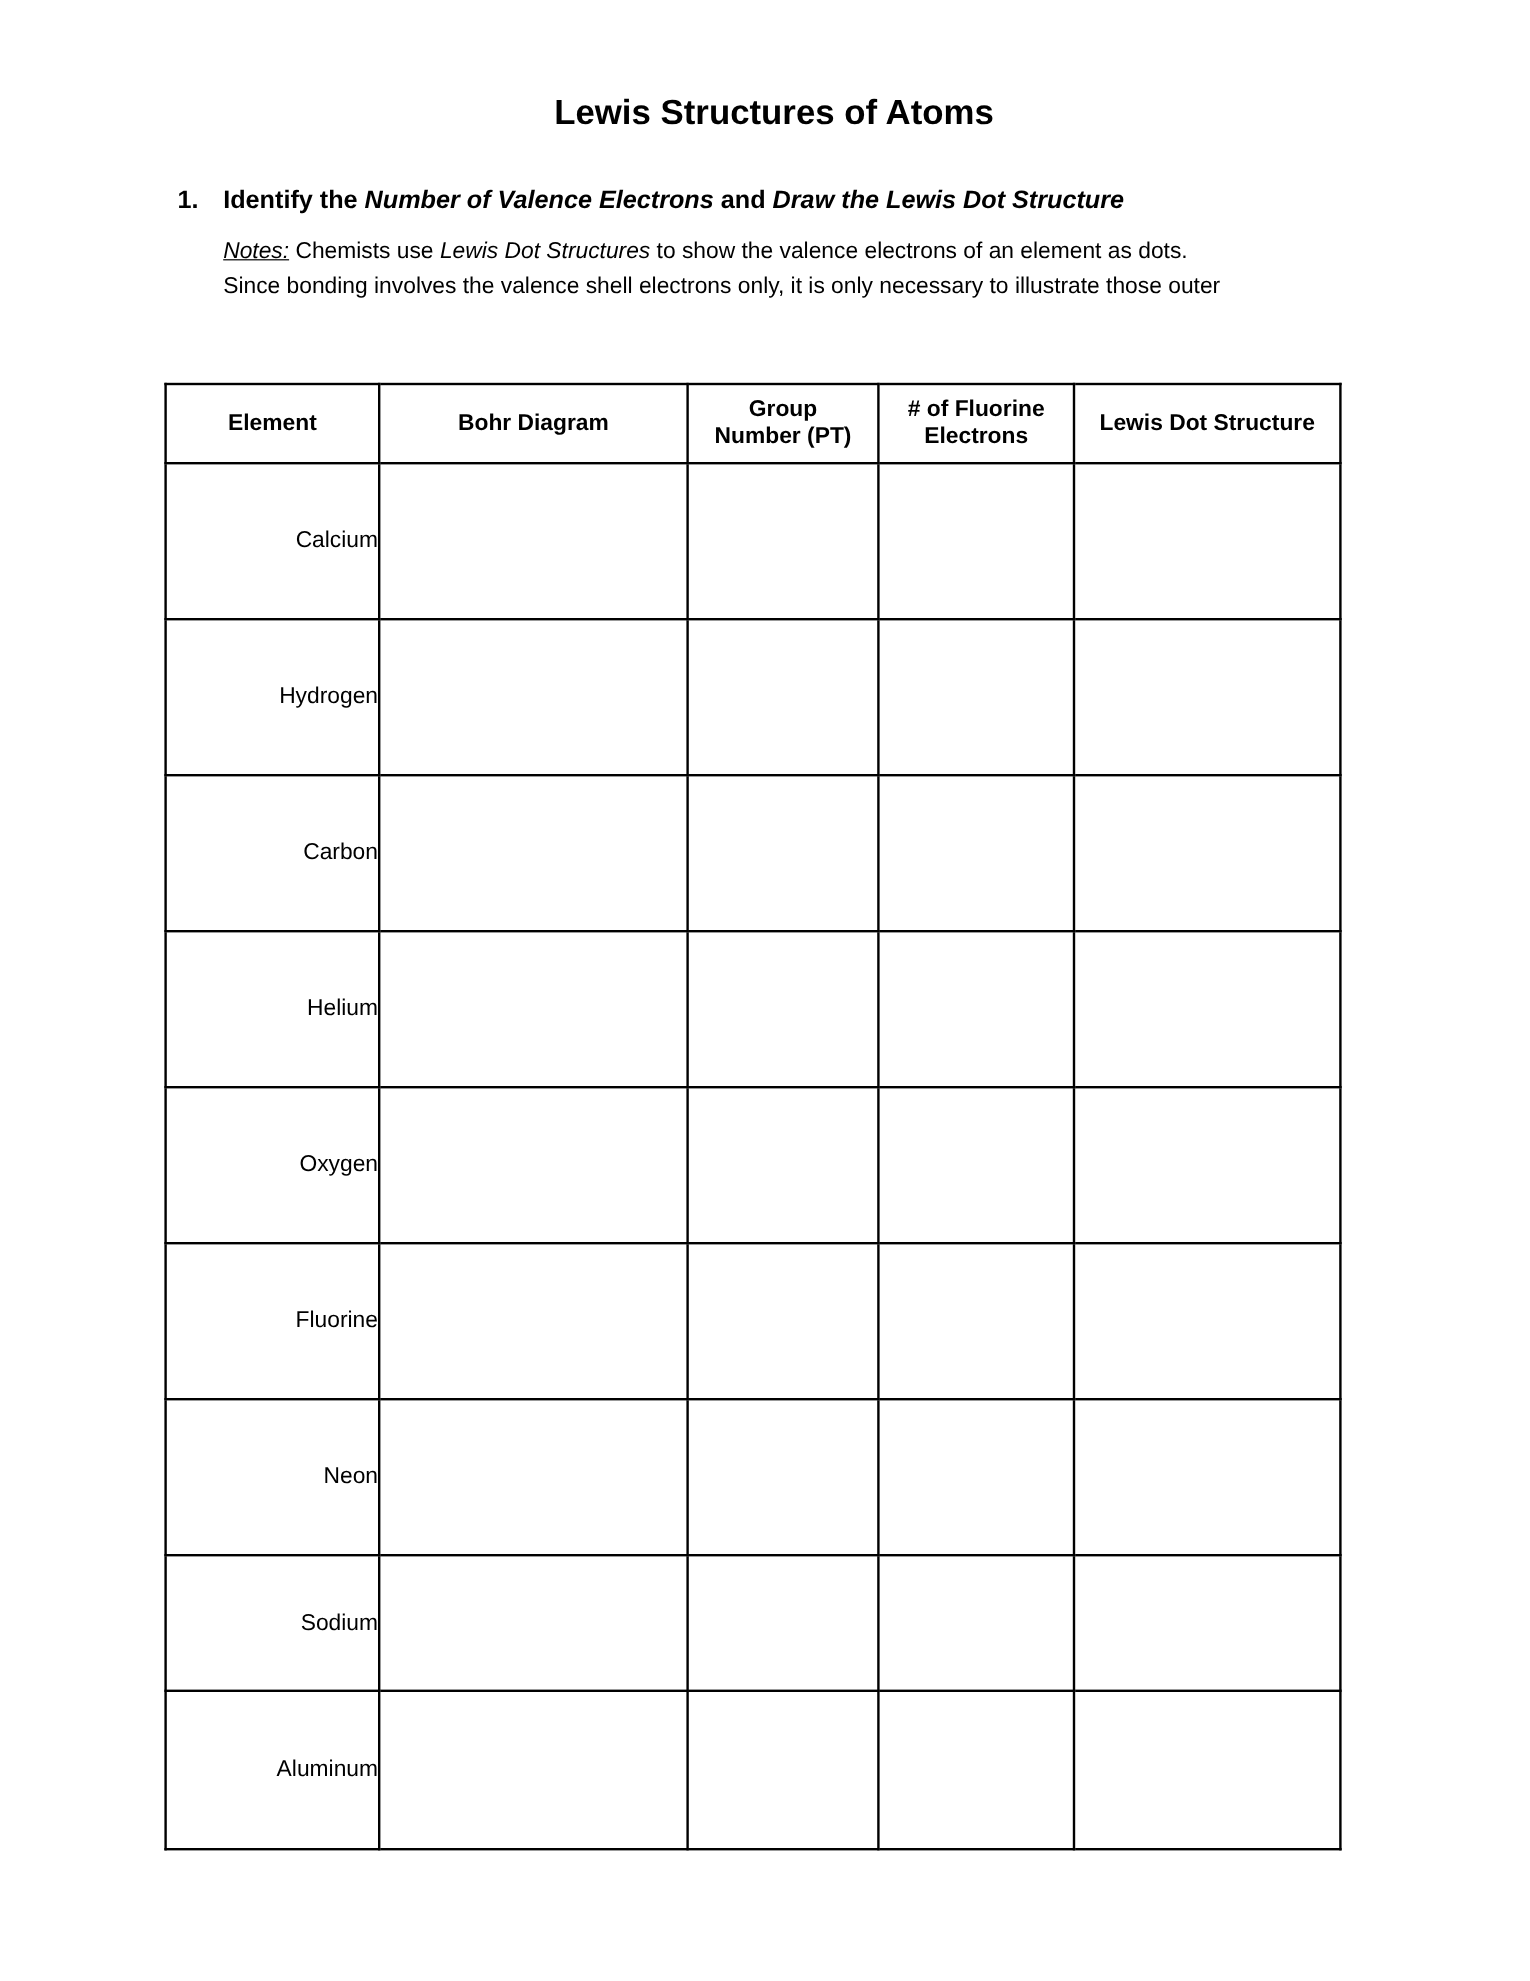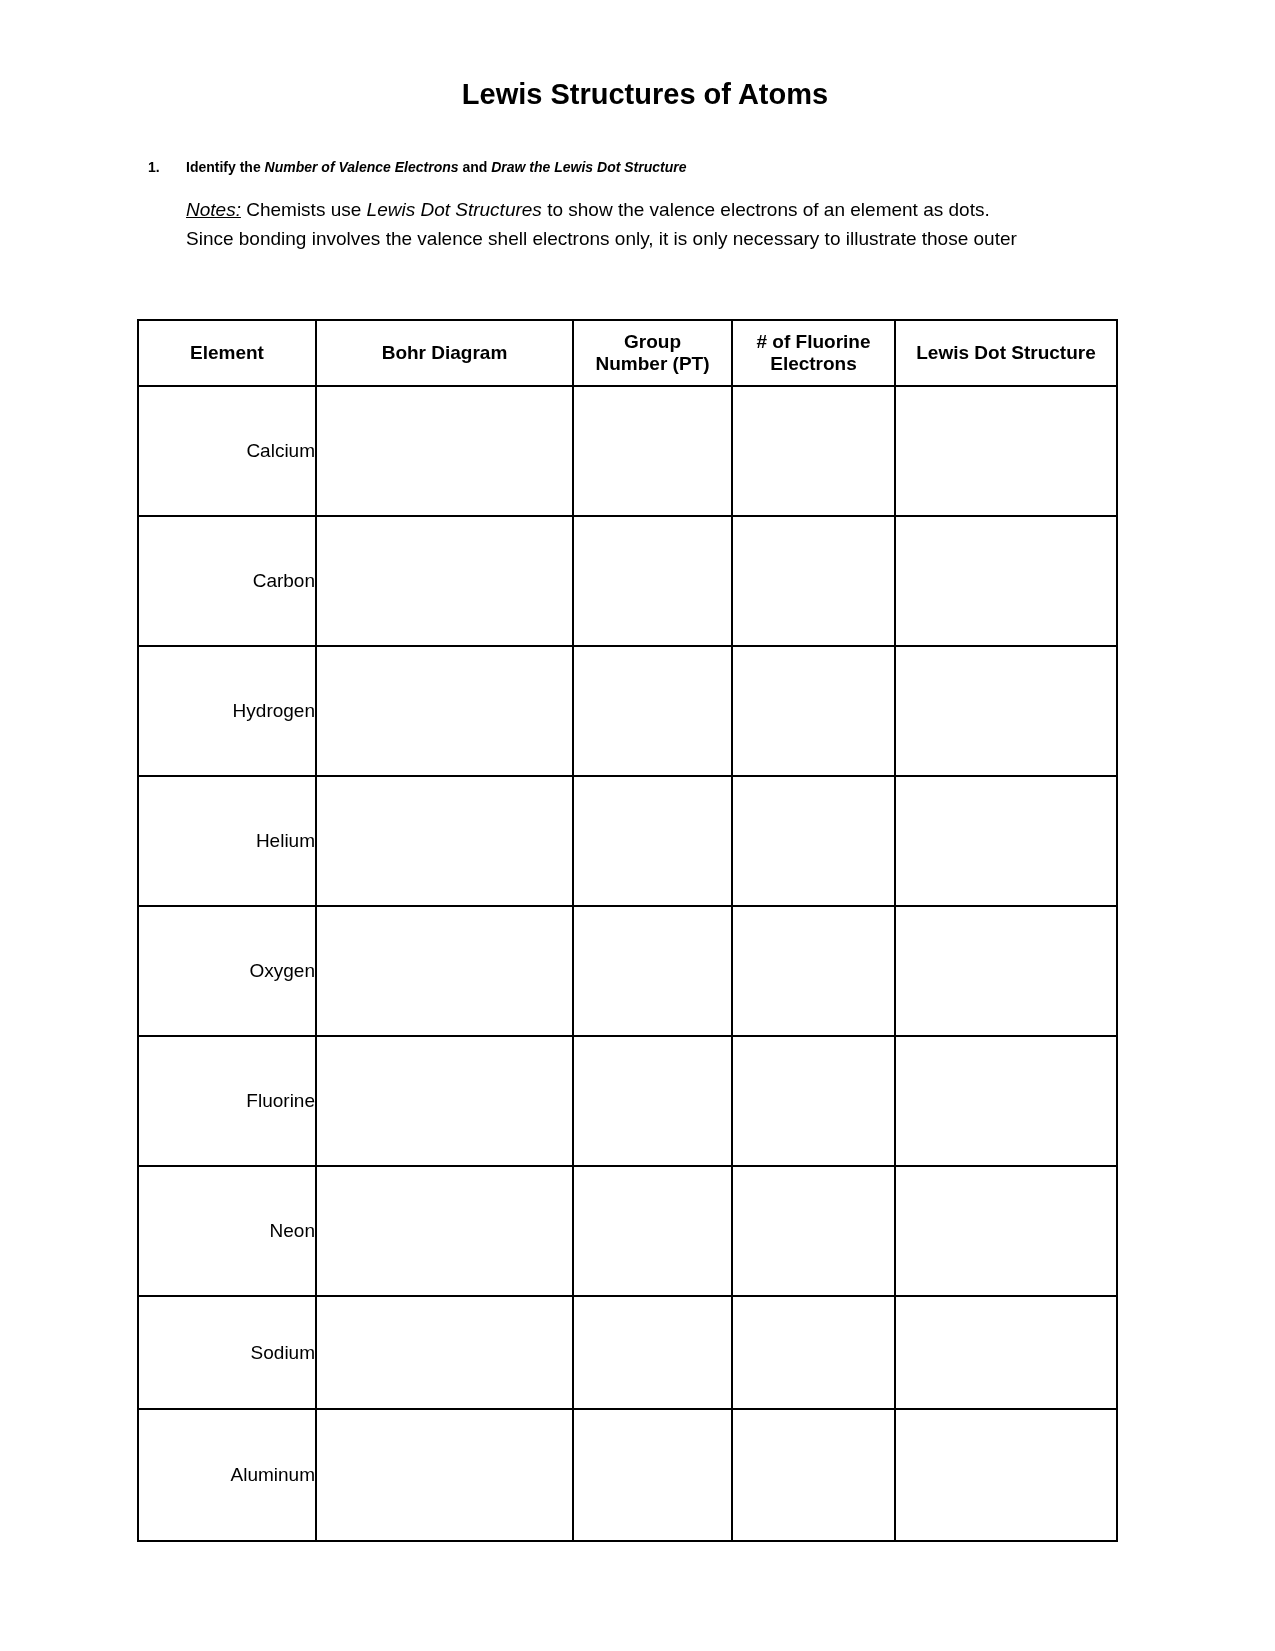--- a/index.html
+++ b/index.html
@@ -24,21 +24,21 @@
     text-align: center;
     font-size: 29px;
     font-weight: bold;
     line-height: 36px;
   }
   .instruction {
     position: absolute;
     top: 154px;
     left: 148px;
     width: 990px;
-    font-size: 14px;
+    font-size: 21px;
     font-weight: bold;
     line-height: 26px;
     white-space: nowrap;
   }
   .instruction .num {
     display: inline-block;
     width: 38px;
   }
   .italic { font-style: italic; }
   .notes {
@@ -128,28 +128,28 @@
     </thead>
     <tbody>
       <tr class="data-row">
         <td class="element-cell">Calcium</td>
         <td></td>
         <td></td>
         <td></td>
         <td></td>
       </tr>
       <tr class="data-row">
-        <td class="element-cell">Carbon</td>
+        <td class="element-cell">Hydrogen</td>
         <td></td>
         <td></td>
         <td></td>
         <td></td>
       </tr>
       <tr class="data-row">
-        <td class="element-cell">Hydrogen</td>
+        <td class="element-cell">Carbon</td>
         <td></td>
         <td></td>
         <td></td>
         <td></td>
       </tr>
       <tr class="data-row">
         <td class="element-cell">Helium</td>
         <td></td>
         <td></td>
         <td></td>

